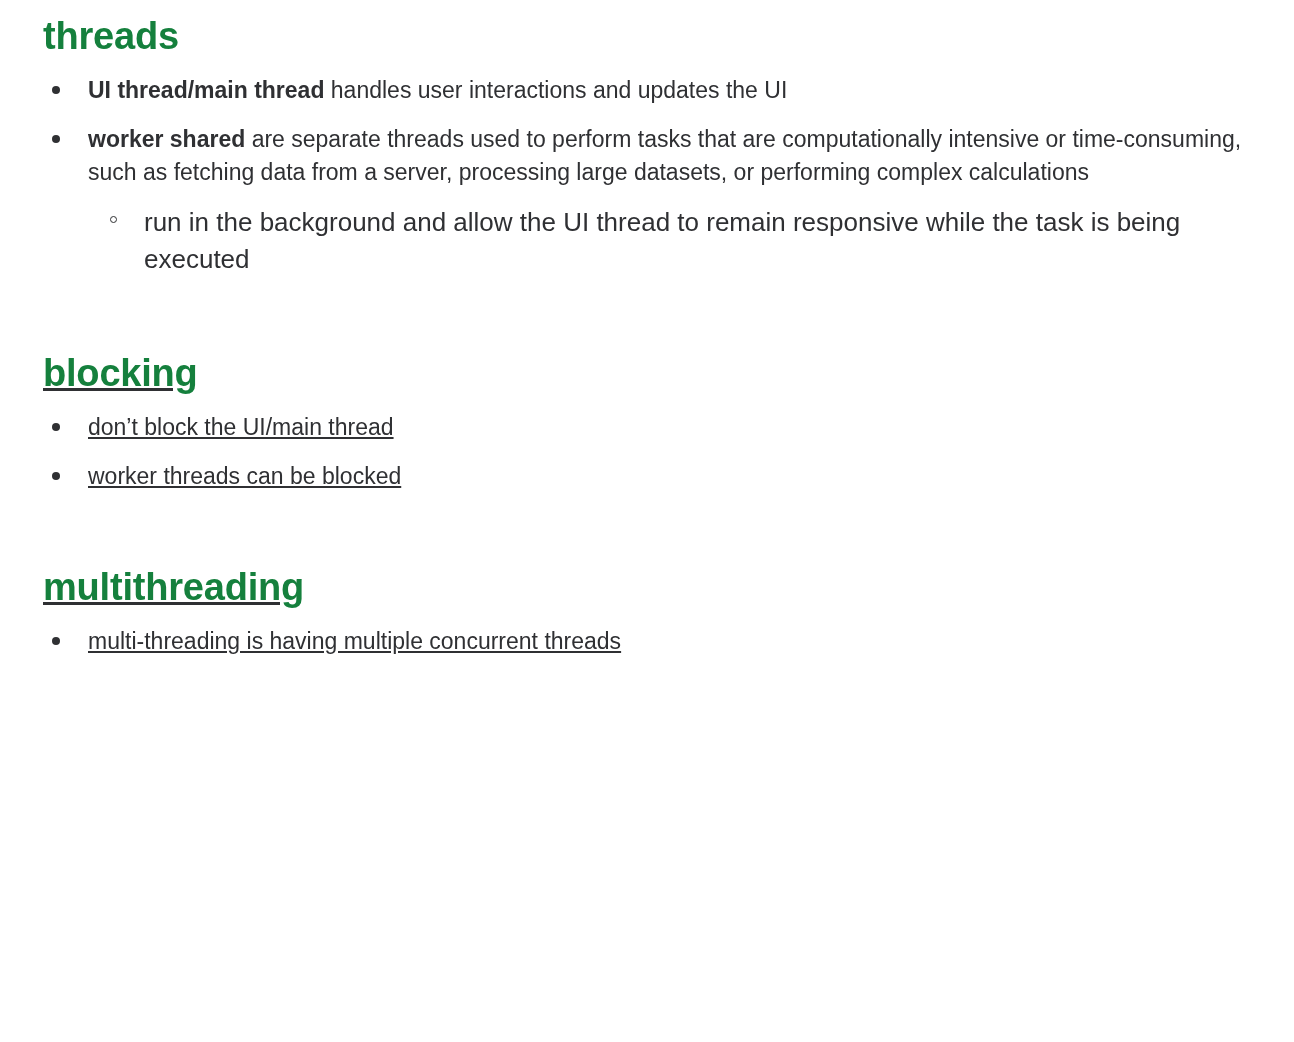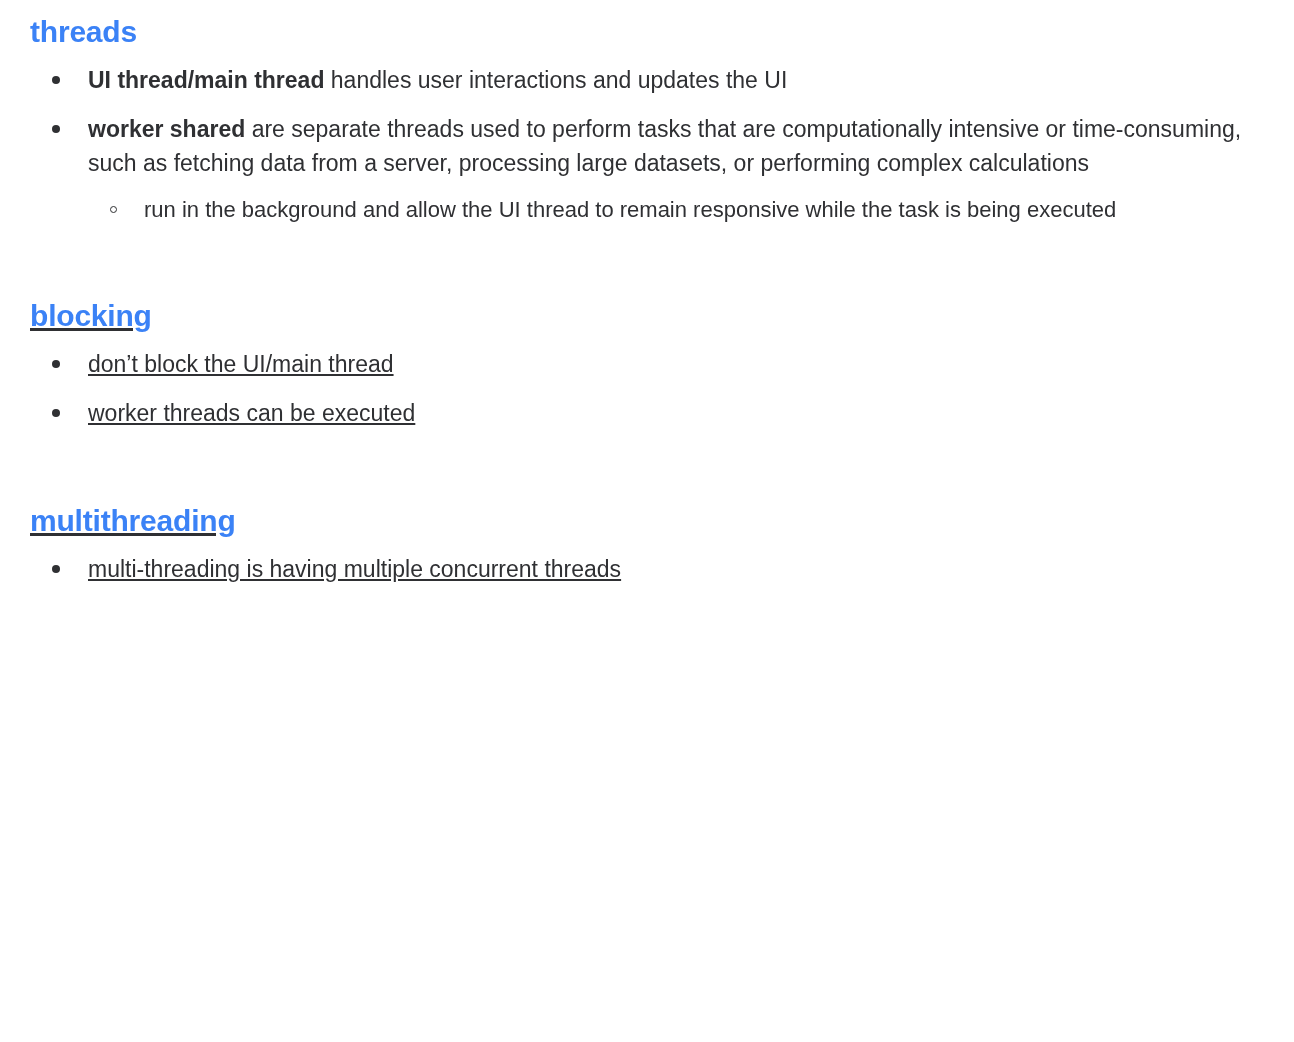--- a/index.html
+++ b/index.html
@@ -12,25 +12,25 @@
     min-height: 1042px;
     font-family: "Liberation Sans", sans-serif;
     color: #2f3033;
     -webkit-font-smoothing: antialiased;
   }
   .page {
     padding: 14px 26px 20px 26px;
     box-sizing: border-box;
   }
   h2.section-title {
-    color: #3b82f6;
-    font-size: 30px;
+    color: #15803d;
+    font-size: 38px;
     line-height: 1.2;
     font-weight: bold;
-    margin: 0 0 14px 4px;
+    margin: 0 0 14px 17px;
     letter-spacing: -0.2px;
   }
   .section {
     margin-bottom: 0;
   }
   .section + .section {
     margin-top: 72px;
     text-decoration: underline;
   }
   ul.level1 {
@@ -57,21 +57,21 @@
   }
   ul.level2 {
     list-style: none;
     margin: 14px 0 0 0;
     padding: 0;
   }
   ul.level2 > li {
     position: relative;
     padding-left: 56px;
     margin-bottom: 14px;
-    font-size: 22px;
+    font-size: 26px;
     line-height: 1.45;
     color: #2f3033;
   }
   ul.level2 > li > .bullet-hollow {
     position: absolute;
     left: 22px;
     top: 12px;
     width: 7px;
     height: 7px;
     border-radius: 50%;
@@ -114,21 +114,21 @@
 
   <div class="section">
     <h2 class="section-title">blocking</h2>
     <ul class="level1">
       <li>
         <span class="bullet"></span>
         <span class="text-body">don’t block the UI/main thread</span>
       </li>
       <li>
         <span class="bullet"></span>
-        <span class="text-body">worker threads can be executed</span>
+        <span class="text-body">worker threads can be blocked</span>
       </li>
     </ul>
   </div>
 
   <div class="section">
     <h2 class="section-title">multithreading</h2>
     <ul class="level1">
       <li>
         <span class="bullet"></span>
         <span class="text-body">multi-threading is having multiple concurrent threads</span>

